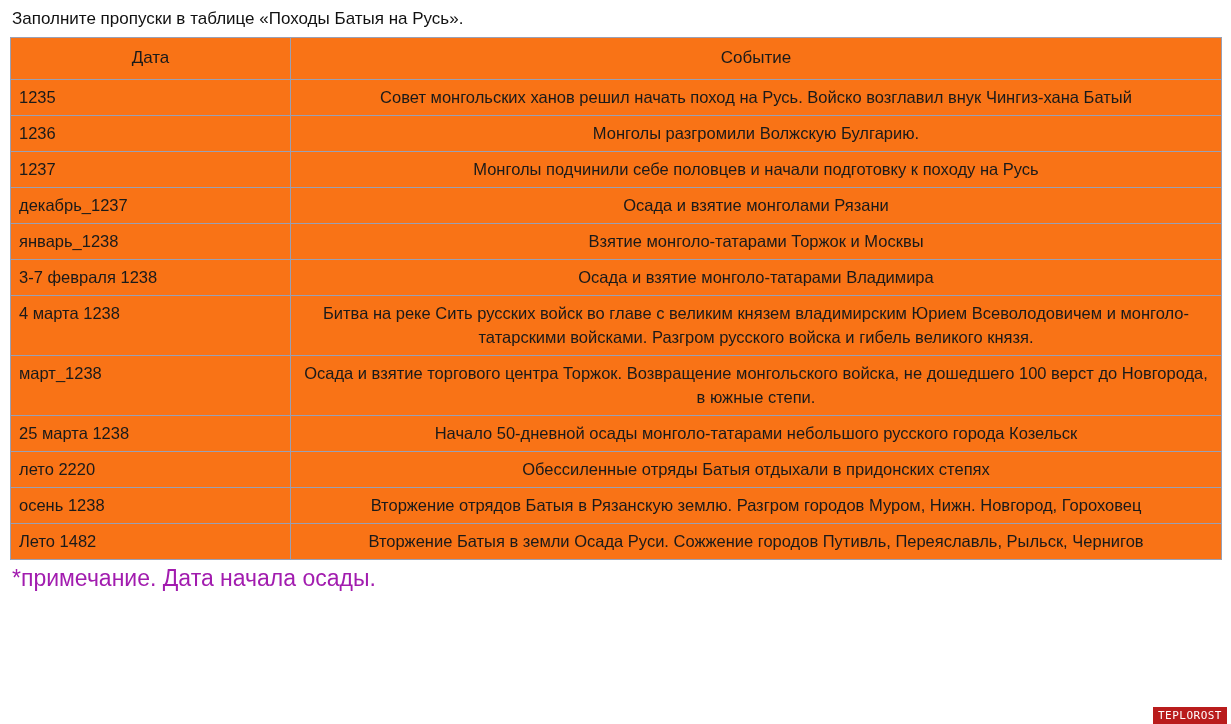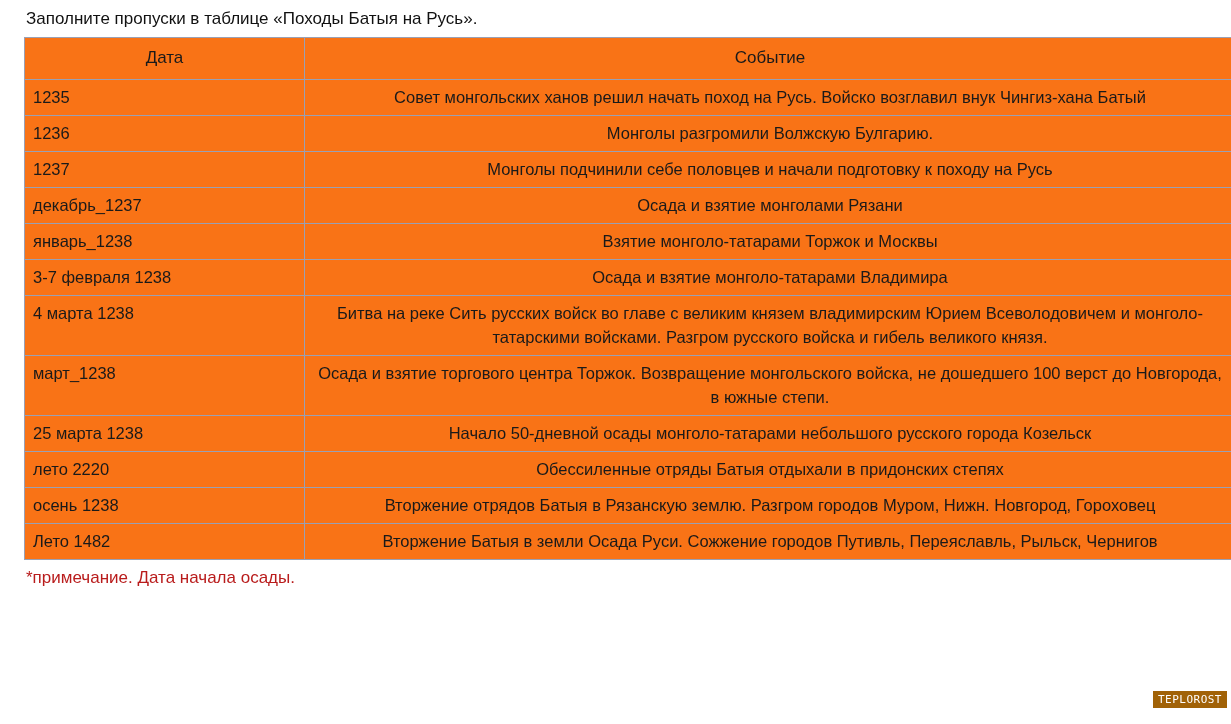--- a/index.html
+++ b/index.html
@@ -9,21 +9,21 @@
   }
   body {
     width: 1231px;
     height: 724px;
     font-family: "Liberation Sans", sans-serif;
     color: #1a1a1a;
     position: relative;
     overflow: hidden;
   }
   .page {
-    padding: 8px 10px 0 24px;
+    padding: 8px 10px 0 10px;
     box-sizing: border-box;
     width: 1136px;
   }
   .intro {
     font-size: 17px;
     line-height: 22px;
     color: #111111;
     margin: 0 0 7px 2px;
     white-space: nowrap;
   }
@@ -50,30 +50,30 @@
   }
   col.c-date { width: 280px; }
   col.c-event { width: 931px; }
   td.date {
     white-space: nowrap;
   }
   td.event {
     text-align: center;
   }
   .note {
-    font-size: 17px;
+    font-size: 23px;
     line-height: 22px;
-    color: #b91c1c;
+    color: #a21caf;
     margin: 7px 0 0 2px;
   }
   .watermark {
     position: absolute;
     right: 4px;
-    bottom: 16px;
-    background: #a16207;
+    bottom: 0;
+    background: #b91c1c;
     color: #ffffff;
     font-family: "DejaVu Sans Mono", monospace;
     font-size: 11px;
     letter-spacing: 0.5px;
     padding: 2px 5px 2px 5px;
     line-height: 13px;
   }
 </style>
 </head>
 <body>

